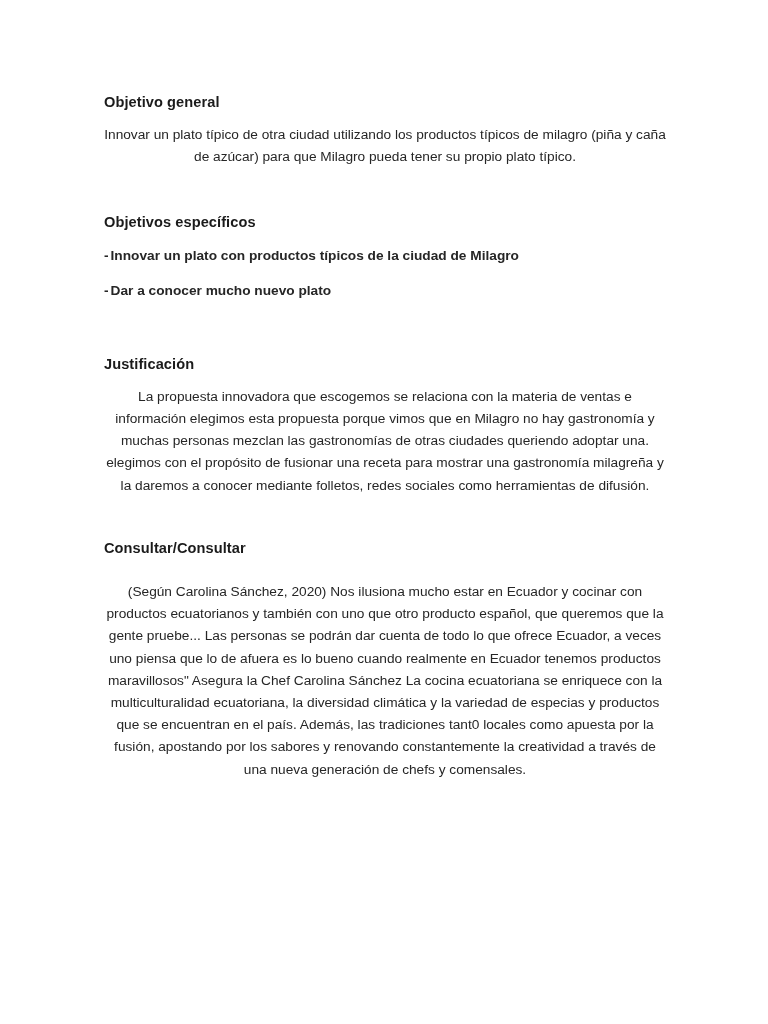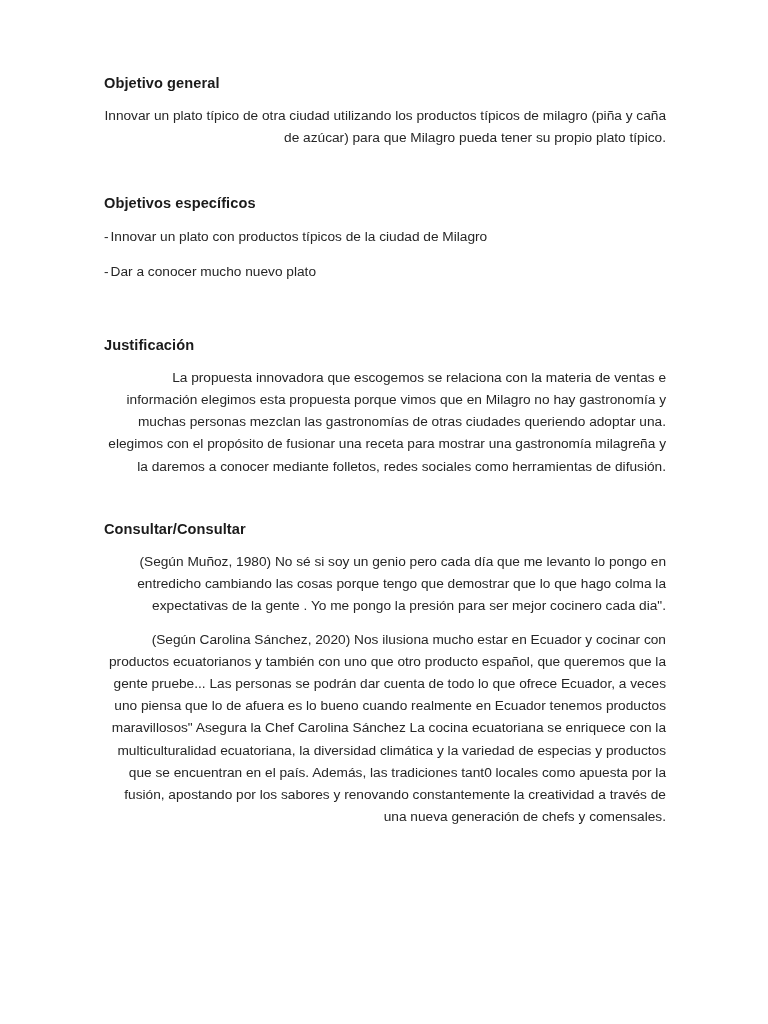--- a/index.html
+++ b/index.html
@@ -15,50 +15,51 @@
     color: #231f20;
     -webkit-font-smoothing: antialiased;
   }
 
   .page {
     position: relative;
     width: 768px;
     height: 1024px;
     background: #ffffff;
     box-sizing: border-box;
-    padding: 74px 103px 0 104px;
+    padding: 93px 103px 0 104px;
   }
 
   .doc-body {
     width: 562px;
   }
 
   h2.section-heading {
     font-size: 14.6px;
     font-weight: bold;
     line-height: 1.25;
     letter-spacing: 0.005em;
     margin: 0;
     color: #1b1b1b;
   }
 
   p.para {
     font-size: 13.7px;
     line-height: 1.62;
     margin: 0;
     color: #262626;
-    text-align: right;
+    text-align: center;
   }
 
   p.bullet {
     font-size: 13.7px;
     line-height: 1.6;
     margin: 0;
     color: #262626;
     white-space: nowrap;
+    font-weight: bold;
   }
 
   
   .gap-head-body { height: 13px; }
   .gap-after-para-lg { height: 44px; }
   .gap-head-list { height: 14px; }
   .gap-bullets { height: 13px; }
   .gap-after-bullets { height: 40px; }
   .gap-after-justif { height: 42px; }
   .gap-between-paras { height: 11px; }
@@ -95,19 +96,18 @@
     <div class="gap-after-bullets"></div>
 
     <h2 class="section-heading">Justificación</h2>
     <div class="gap-head-body"></div>
     <p class="para">La propuesta innovadora que escogemos se relaciona con la materia de ventas e información elegimos esta propuesta porque vimos que en Milagro no hay gastronomía y muchas personas mezclan las gastronomías de otras ciudades queriendo adoptar una. elegimos con el propósito de fusionar una receta para mostrar una gastronomía milagreña y la daremos a conocer mediante folletos, redes sociales como herramientas de difusión.</p>
 
     <div class="gap-after-justif"></div>
 
     <h2 class="section-heading">Consultar/Consultar</h2>
     <div class="gap-head-body"></div>
-    <p class="para">(Según Muñoz, 1980) No sé si soy un genio pero cada día que me levanto lo pongo en entredicho cambiando las cosas porque tengo que demostrar que lo que hago colma la expectativas de la gente . Yo me pongo la presión para ser mejor cocinero cada dia".</p>
     <div class="gap-between-paras"></div>
     <p class="para">(Según Carolina Sánchez, 2020) Nos ilusiona mucho estar en Ecuador y cocinar con productos ecuatorianos y también con uno que otro producto español, que queremos que la gente pruebe... Las personas se podrán dar cuenta de todo lo que ofrece Ecuador, a veces uno piensa que lo de afuera es lo bueno cuando realmente en Ecuador tenemos productos maravillosos" Asegura la Chef Carolina Sánchez La cocina ecuatoriana se enriquece con la multiculturalidad ecuatoriana, la diversidad climática y la variedad de especias y productos que se encuentran en el país. Además, las tradiciones tant0 locales como apuesta por la fusión, apostando por los sabores y renovando constantemente la creatividad a través de una nueva generación de chefs y comensales.</p>
     <div class="gap-between-paras"></div>
 
   </div>
 </div>
 
 </body></html>

